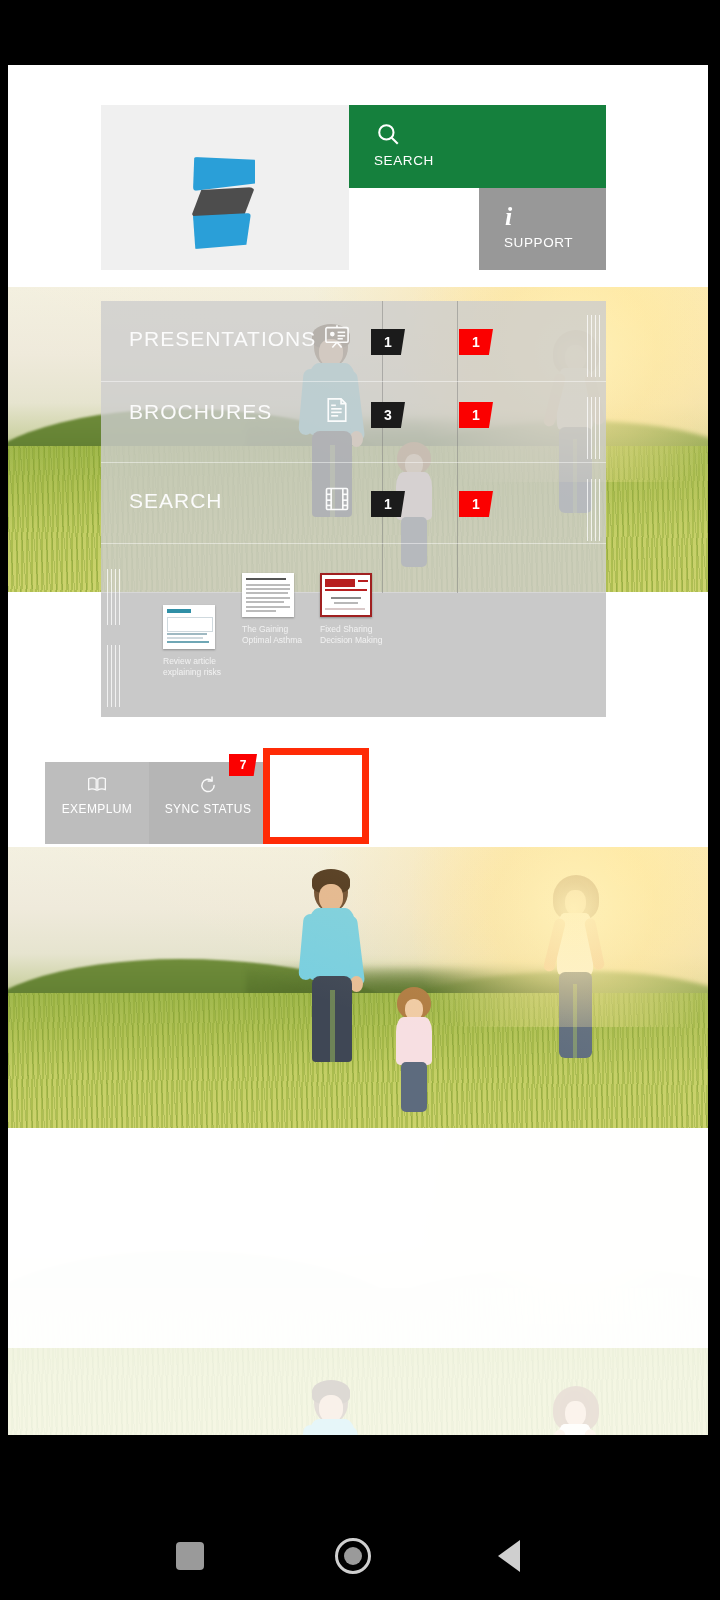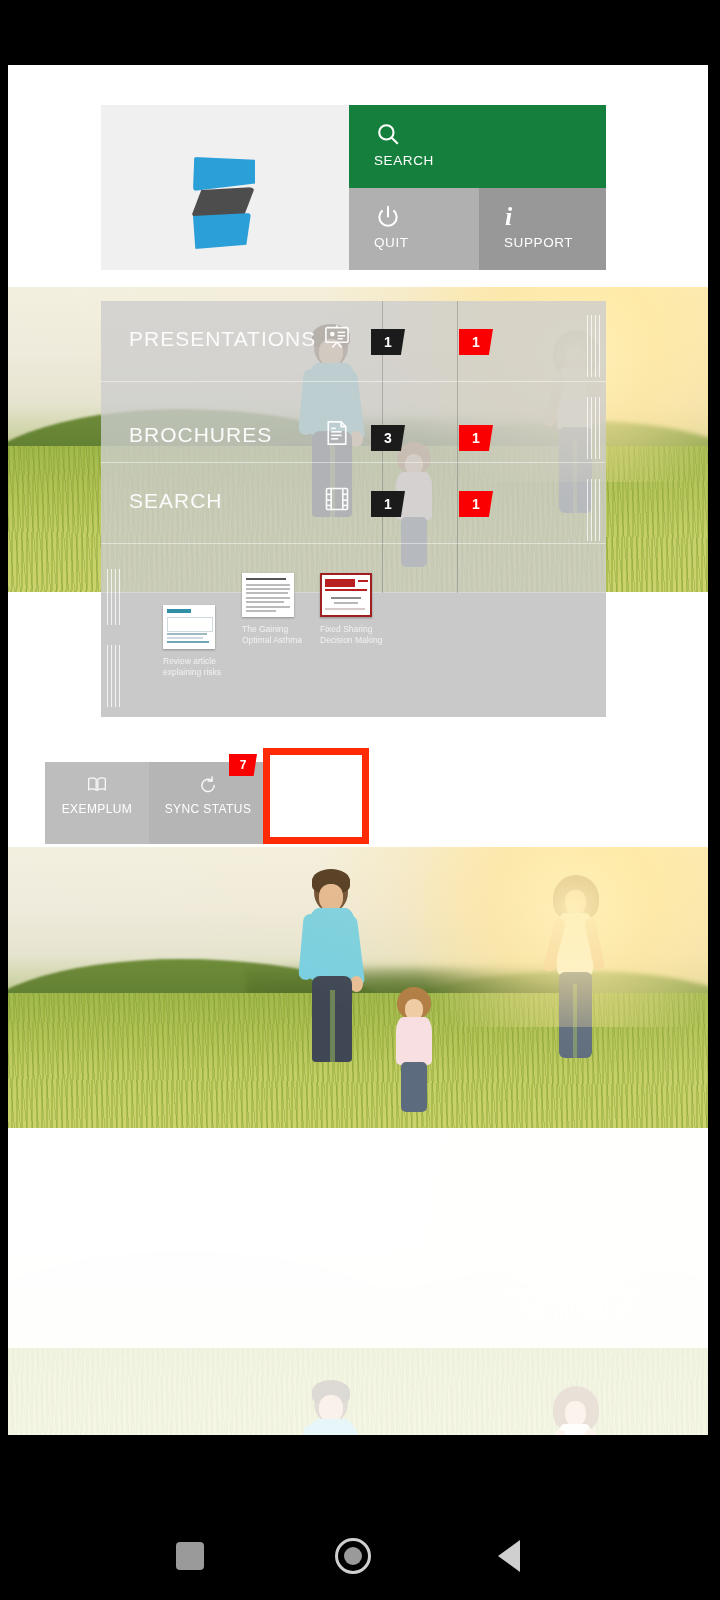--- a/index.html
+++ b/index.html
@@ -257,29 +257,20 @@
       <div class="search-tile">
         <span class="tile-icon">
           <svg viewBox="0 0 24 24" width="26" height="26" fill="none" stroke="#ffffff" stroke-width="1.9">
             <circle cx="10.5" cy="10.5" r="6.6"></circle>
               <line x1="15.4" y1="15.4" x2="21" y2="21"></line>
           </svg>
         </span>
         <span class="tile-label">SEARCH</span>
       </div>
 
-      <div class="quit-tile">
-        <span class="tile-icon">
-          <svg viewBox="0 0 24 24" width="26" height="26" fill="none" stroke="#ffffff" stroke-width="1.9" stroke-linecap="round">
-            <path d="M6.4 6.4a8 8 0 1 0 11.2 0"></path>
-              <line x1="12" y1="2.6" x2="12" y2="11.5"></line>
-          </svg>
-        </span>
-        <span class="tile-label">QUIT</span>
-      </div>
 
       <div class="support-tile">
         <span class="tile-icon" style="font-family:'Liberation Serif',serif;font-style:italic;font-size:26px;font-weight:bold;line-height:26px;">i</span>
         <span class="tile-label">SUPPORT</span>
       </div>
     </div>
 
     <div class="menu-panel">
       <div class="menu-tint"></div>
       <div class="menu-solid"></div>
@@ -305,21 +296,21 @@
             <line x1="12.5" y1="8" x2="19" y2="8"></line>
               <line x1="12.5" y1="11" x2="19" y2="11"></line>
               <line x1="12.5" y1="13.5" x2="17" y2="13.5"></line>
           </svg>
         </span>
         <span class="badge dark" style="top:28px;">1</span>
         <span class="badge red" style="top:28px;">1</span>
       </div>
       <div class="row-sep" style="top:80px;"></div>
 
-      <div class="menu-row" style="top:96px;">
+      <div class="menu-row" style="top:73px;">
         <span class="row-label">BROCHURES</span>
         <span class="row-icon">
           <svg viewBox="0 0 24 24" width="28" height="28" fill="none" stroke="#ffffff" stroke-width="1.4">
             <path d="M4.5 2.5h11l4 4v15h-15z"></path>
             <path d="M15.5 2.5v4h4"></path>
             <line x1="7" y1="8" x2="11" y2="8"></line>
               <line x1="7" y1="11" x2="16" y2="11"></line>
             <line x1="7" y1="14" x2="16" y2="14"></line>
               <line x1="7" y1="17" x2="13" y2="17"></line>
           </svg>

